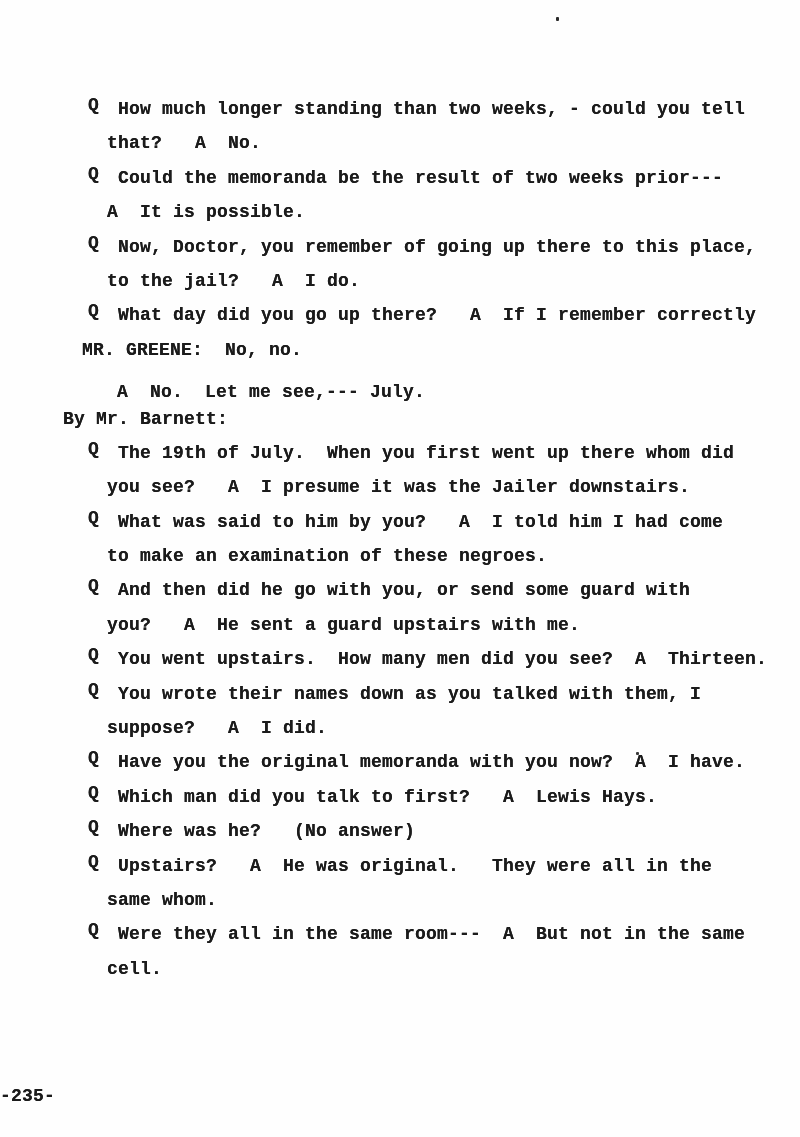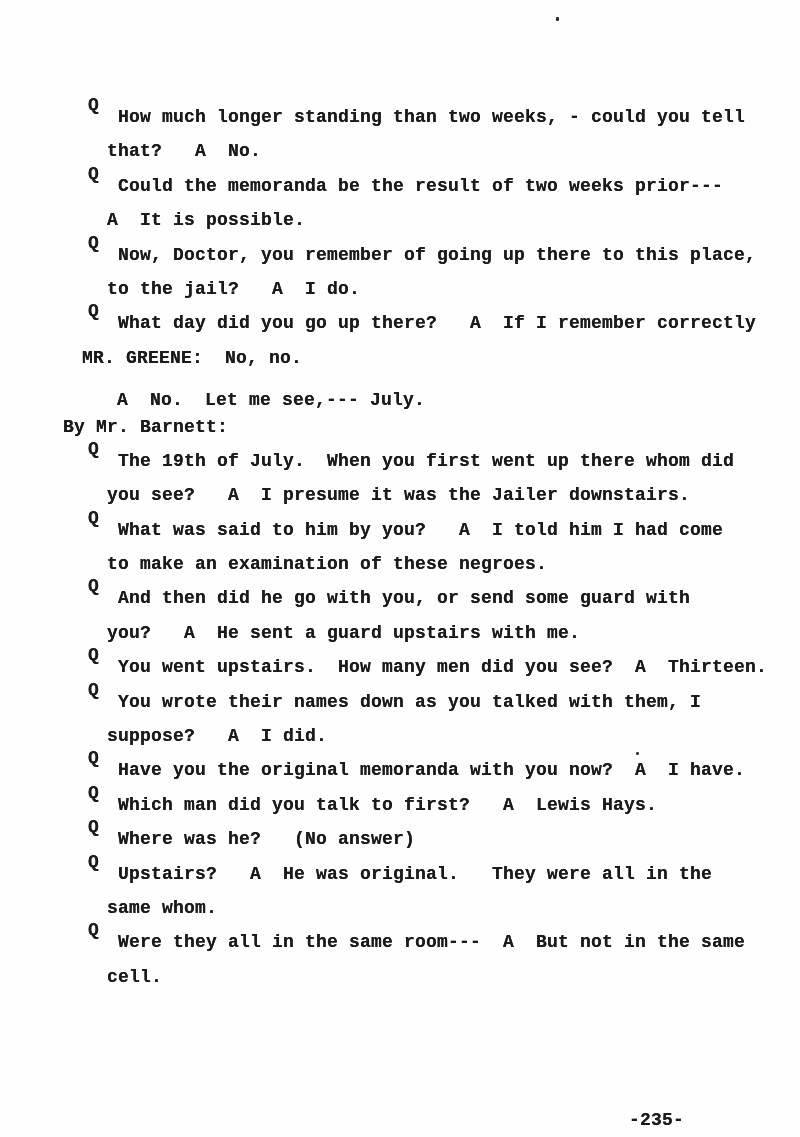--- a/index.html
+++ b/index.html
@@ -32,36 +32,35 @@
     white-space: pre;
     letter-spacing: 0.2px;
   }
   .line .marker {
     position: absolute;
     left: 88px;
     top: 0;
   }
   .line .txt {
     position: absolute;
-    top: 12px;
+    top: 4px;
   }
   .line.q .txt        { left: 118px; }
   .line.cont .txt     { left: 107px; }
   .line.answer .txt   { left: 117px; margin-top: 8px; }
   .line.speaker .txt  { left: 82px; }
   .line.speaker2 .txt { left: 63px; }
   .footer {
     position: absolute;
     top: 1086px;
     left: 0;
     width: 684px;
-    text-align: right;
+    text-align: left;
     white-space: pre;
     letter-spacing: 0.2px;
-    margin-top: 24px;
   }
   .speck-top {
     position: absolute;
     left: 556px;
     top: 17px;
     width: 3px;
     height: 4px;
     background: #2a2a2a;
     border-radius: 1px;
   }

